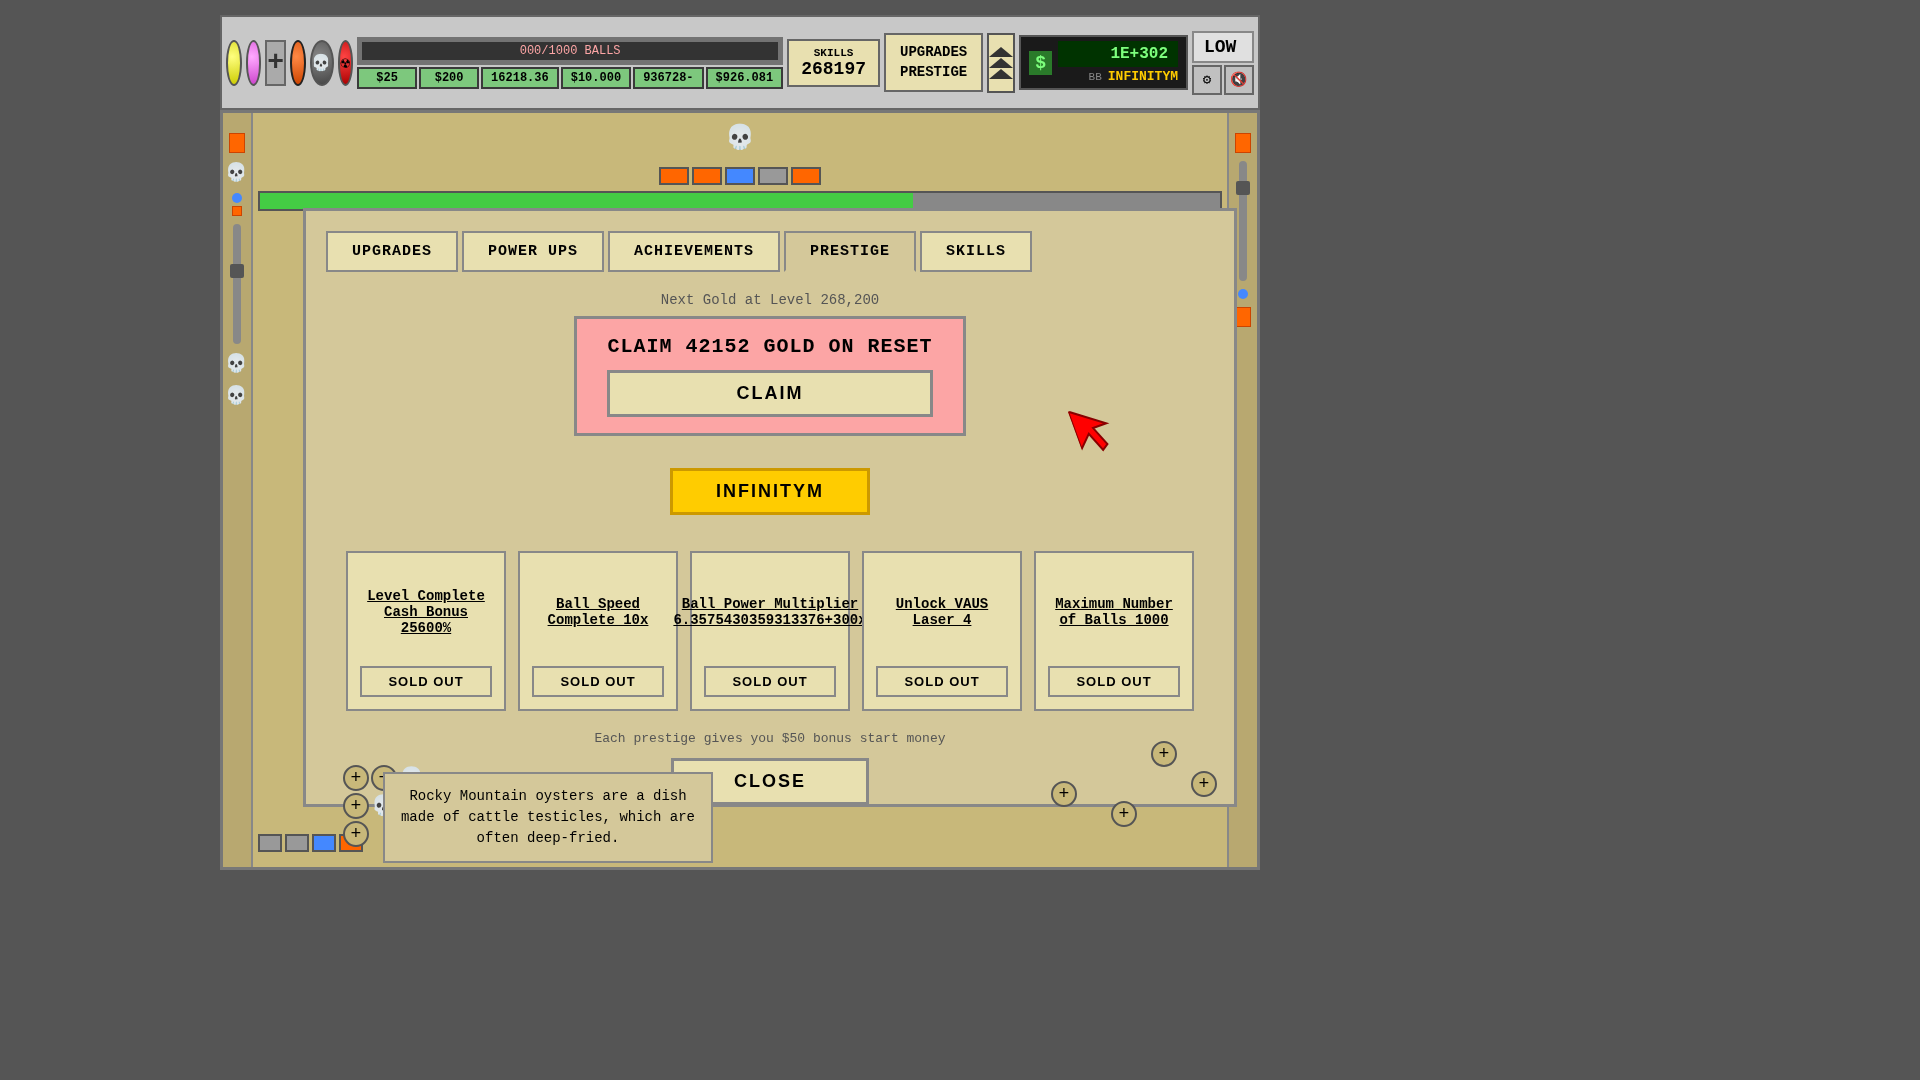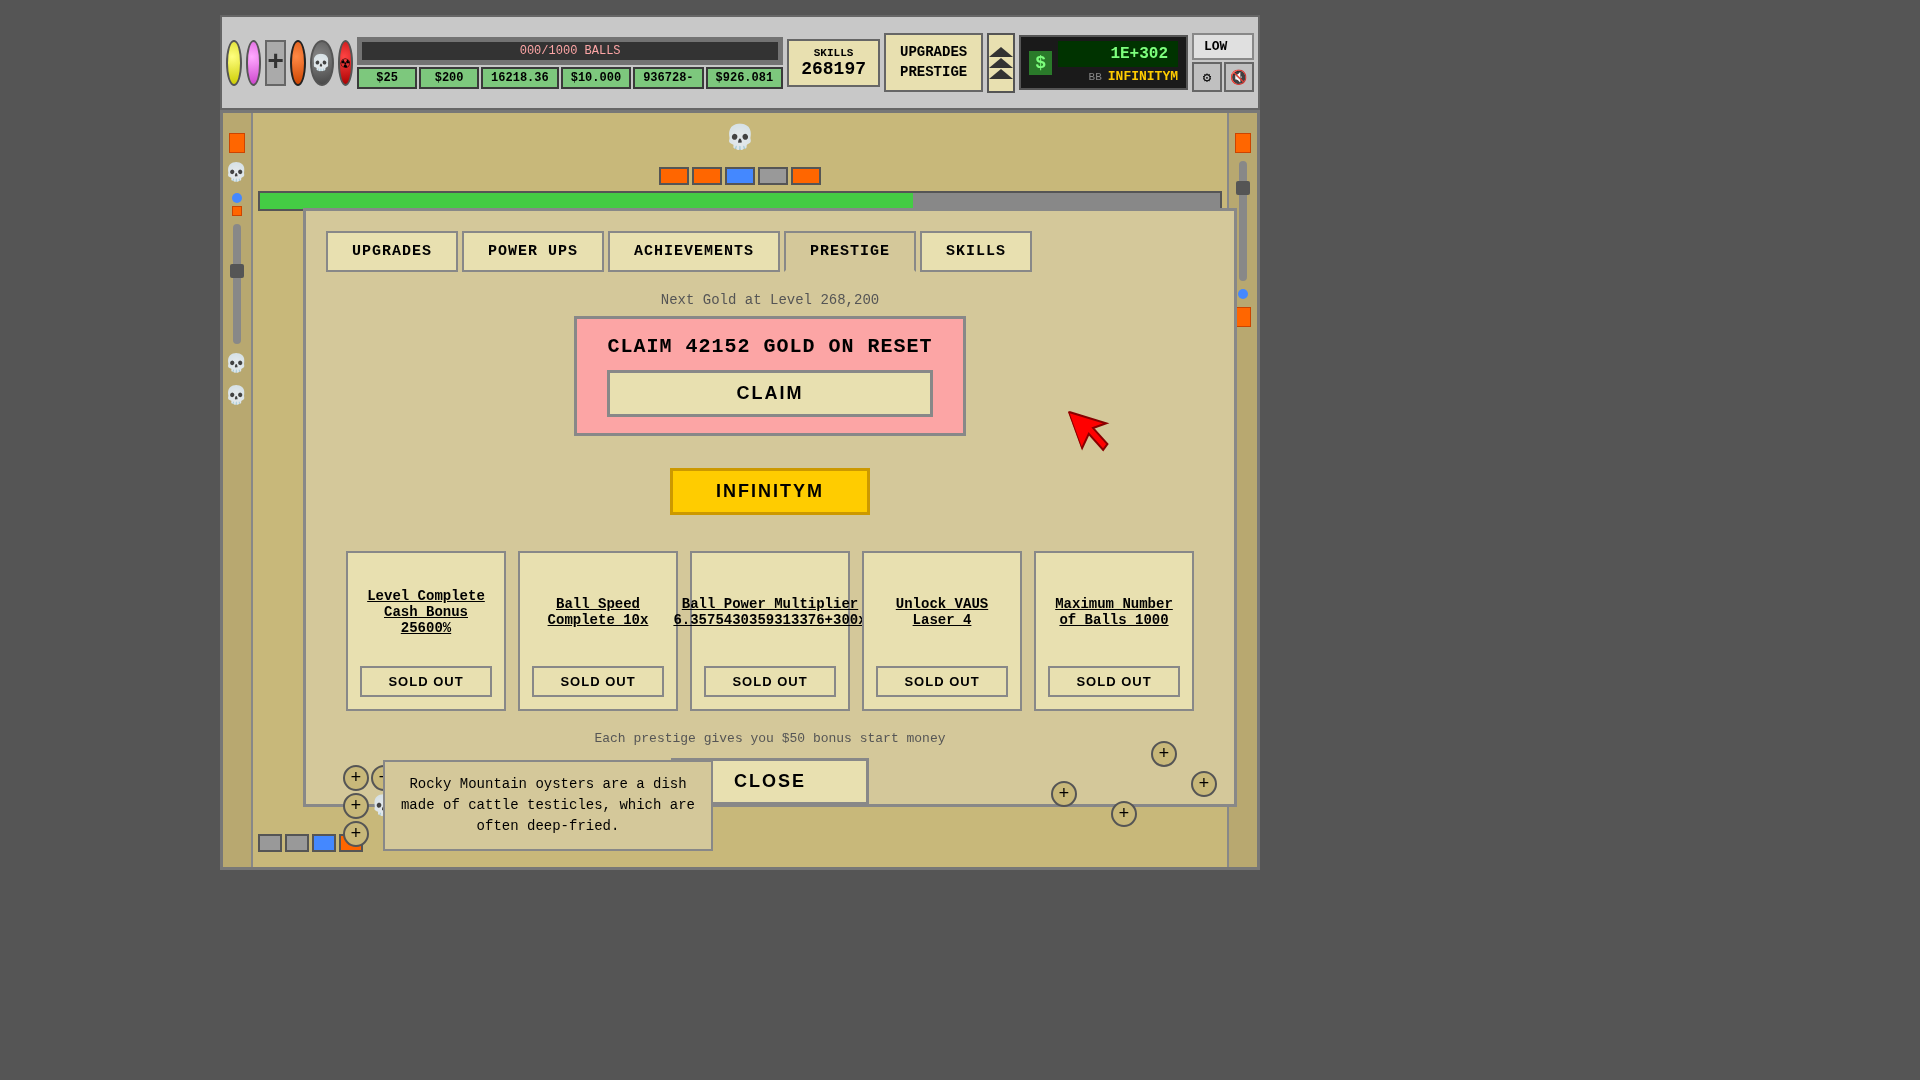--- a/index.html
+++ b/index.html
@@ -179,21 +179,21 @@
       display: flex;
       flex-direction: column;
       gap: 2px;
     }
 
     .low-btn {
       background: #e0e0e0;
       border: 2px solid #888;
       padding: 4px 10px;
       font-weight: bold;
-      font-size: 13px;
+      font-size: 18px;
       cursor: pointer;
     }
 
     .settings-icons {
       display: flex;
       gap: 2px;
     }
 
     .icon-btn {
       background: #c0c0c0;
@@ -466,21 +466,21 @@
       border: 3px solid #888;
       padding: 10px 60px;
       font-size: 18px;
       font-weight: bold;
       cursor: pointer;
       letter-spacing: 2px;
     }
 
     .fact-box {
       position: absolute;
-      bottom: 16px;
+      bottom: 4px;
       left: 160px;
       width: 330px;
       background: #d4c89a;
       border: 2px solid #888;
       padding: 12px;
       font-size: 14px;
       line-height: 1.5;
       text-align: center;
     }
 

